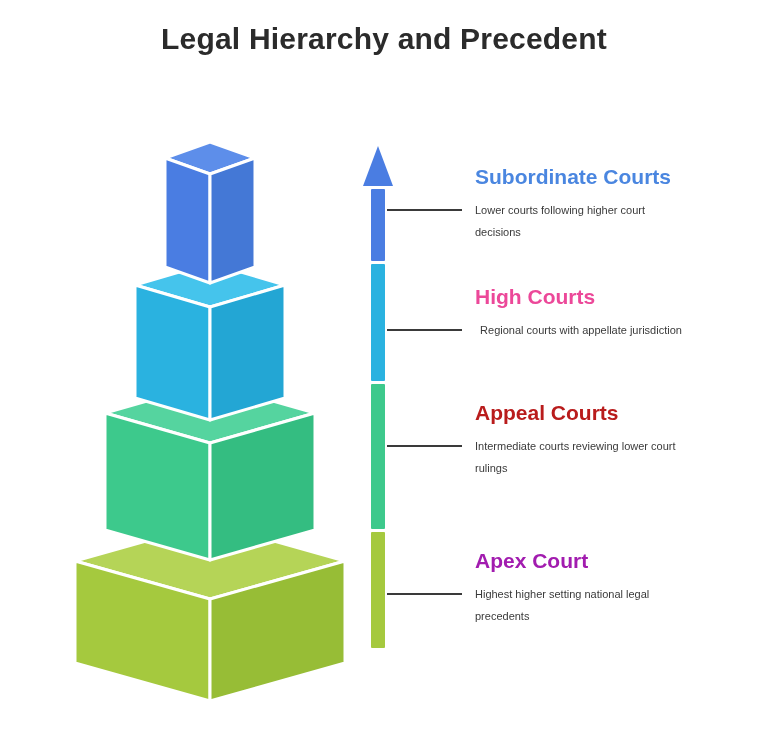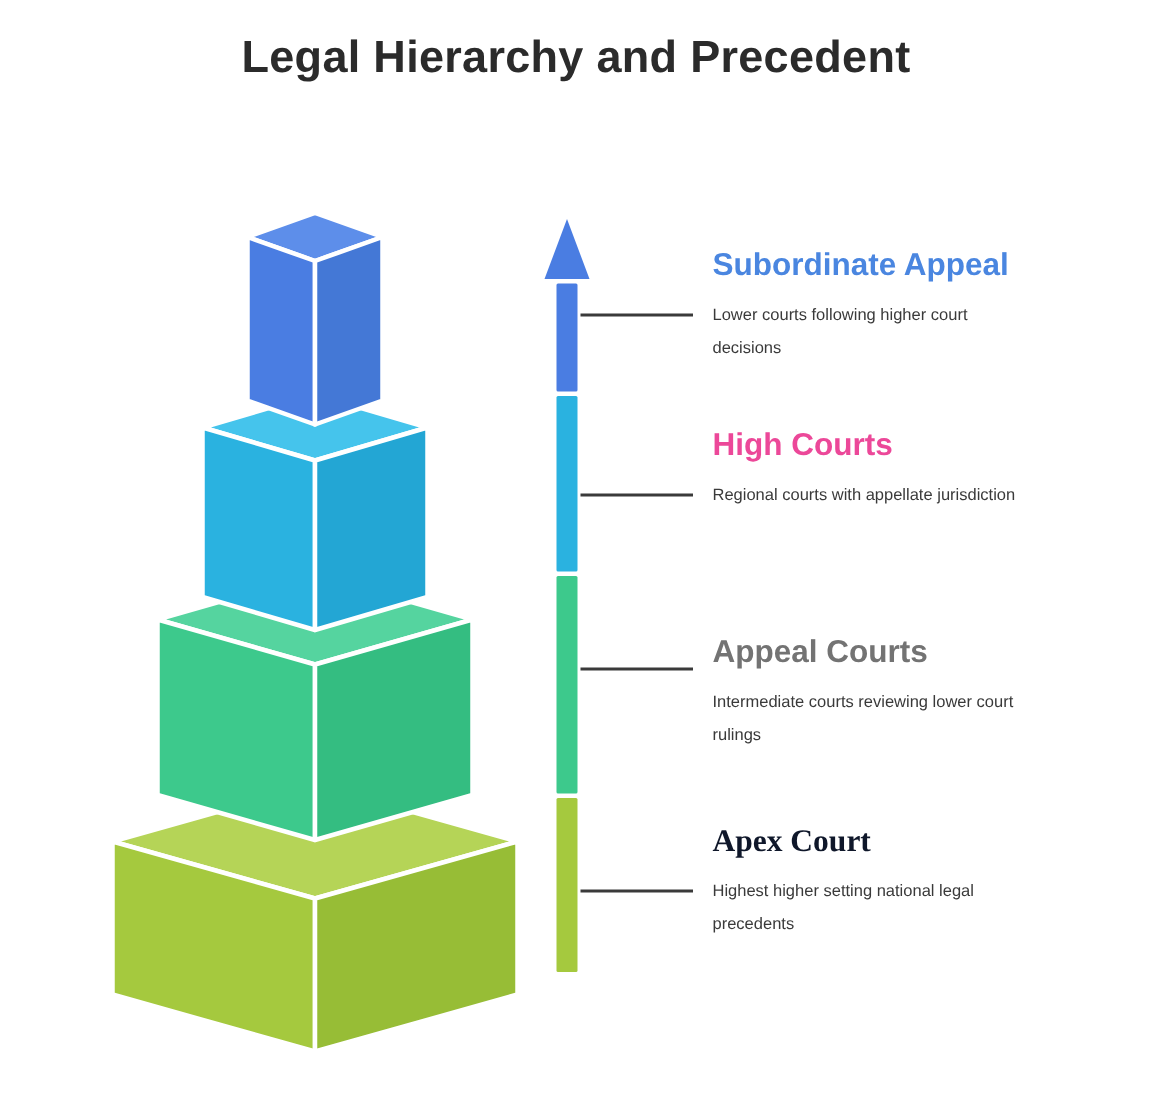--- a/index.html
+++ b/index.html
@@ -97,32 +97,32 @@
 
     <g>
       <line class="connector" x1="387" y1="210" x2="462" y2="210" stroke="#3a3a3a"></line>
       <line class="connector" x1="387" y1="330" x2="462" y2="330" stroke="#3a3a3a"></line>
       <line class="connector" x1="387" y1="446" x2="462" y2="446" stroke="#3a3a3a"></line>
       <line class="connector" x1="387" y1="594" x2="462" y2="594" stroke="#3a3a3a"></line>
     </g>
   </svg>
 
   <div class="label" style="top:164px">
-    <div class="heading" style="color: rgb(74, 134, 224);">Subordinate Appeal</div>
+    <div class="heading" style="color: rgb(74, 134, 224);">Subordinate Courts</div>
     <div class="desc" style="color: rgb(58, 58, 58);">Lower courts following higher court decisions</div>
   </div>
 
   <div class="label" style="top:284px">
     <div class="heading" style="color: #ec4899;">High Courts</div>
-    <div class="desc" style="color: rgb(58, 58, 58);">Regional courts with appellate jurisdiction</div>
+    <div class="desc" style="color: rgb(58, 58, 58); text-align: center;">Regional courts with appellate jurisdiction</div>
   </div>
 
   <div class="label" style="top:400px">
-    <div class="heading" style="color: #737373; margin-top: 22px;">Appeal Courts</div>
+    <div class="heading" style="color: #b91c1c;">Appeal Courts</div>
     <div class="desc" style="color: rgb(58, 58, 58);">Intermediate courts reviewing lower court rulings</div>
   </div>
 
   <div class="label" style="top:548px">
-    <div class="heading" style="color: #0f172a; font-family: Liberation Serif, serif;">Apex Court</div>
+    <div class="heading" style="color: #a21caf;">Apex Court</div>
     <div class="desc" style="color: rgb(58, 58, 58);">Highest higher setting national legal precedents</div>
   </div>
 
 </div>
 
 </body></html>

